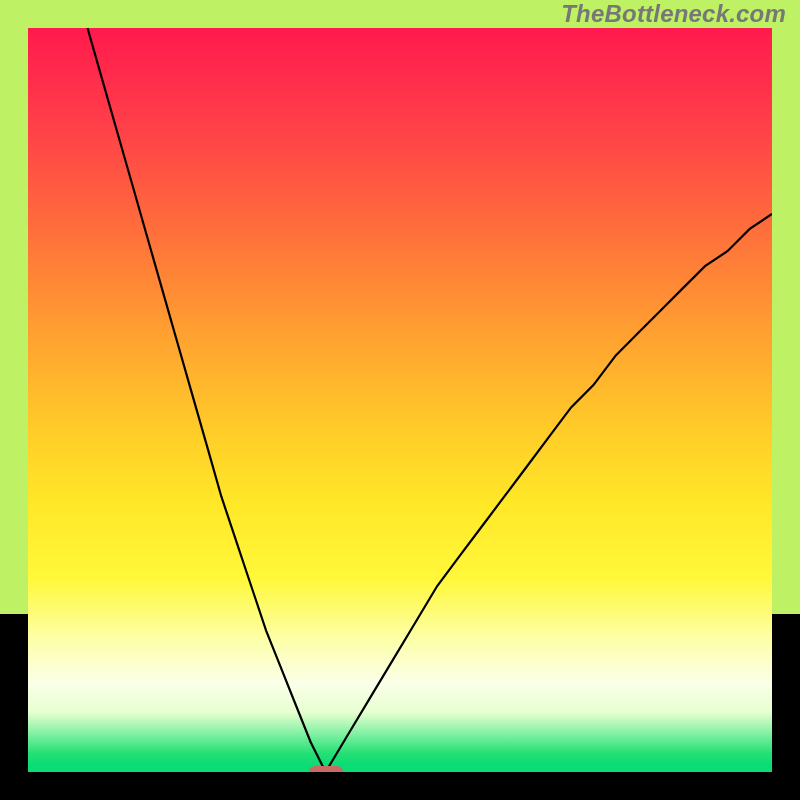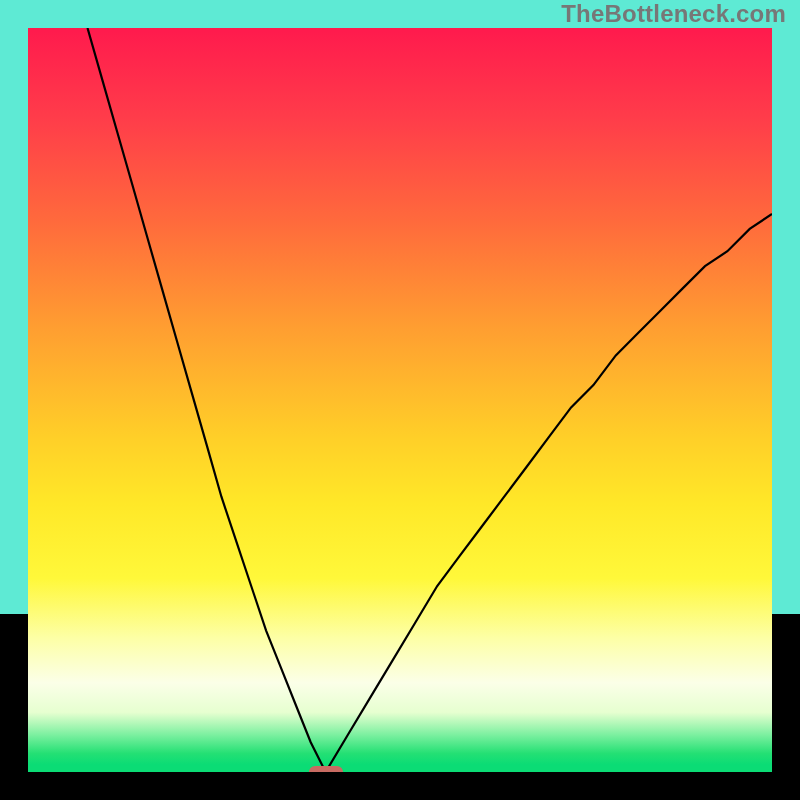--- a/index.html
+++ b/index.html
@@ -8,21 +8,22 @@
     width: 800px;
     height: 800px;
     background: #000;
     overflow: hidden;
     font-family: Arial, Helvetica, sans-serif;
   }
   .outer {
     position: relative;
     width: 800px;
     height: 614px;
-    background: #5eead4;
+    background: #bef264;
+    font-style: italic;
   }
   .watermark {
     position: absolute;
     top: 0px;
     right: 14px;
     color: #777;
     font-size: 24px;
     font-weight: 600;
     letter-spacing: 0.2px;
     z-index: 50;

